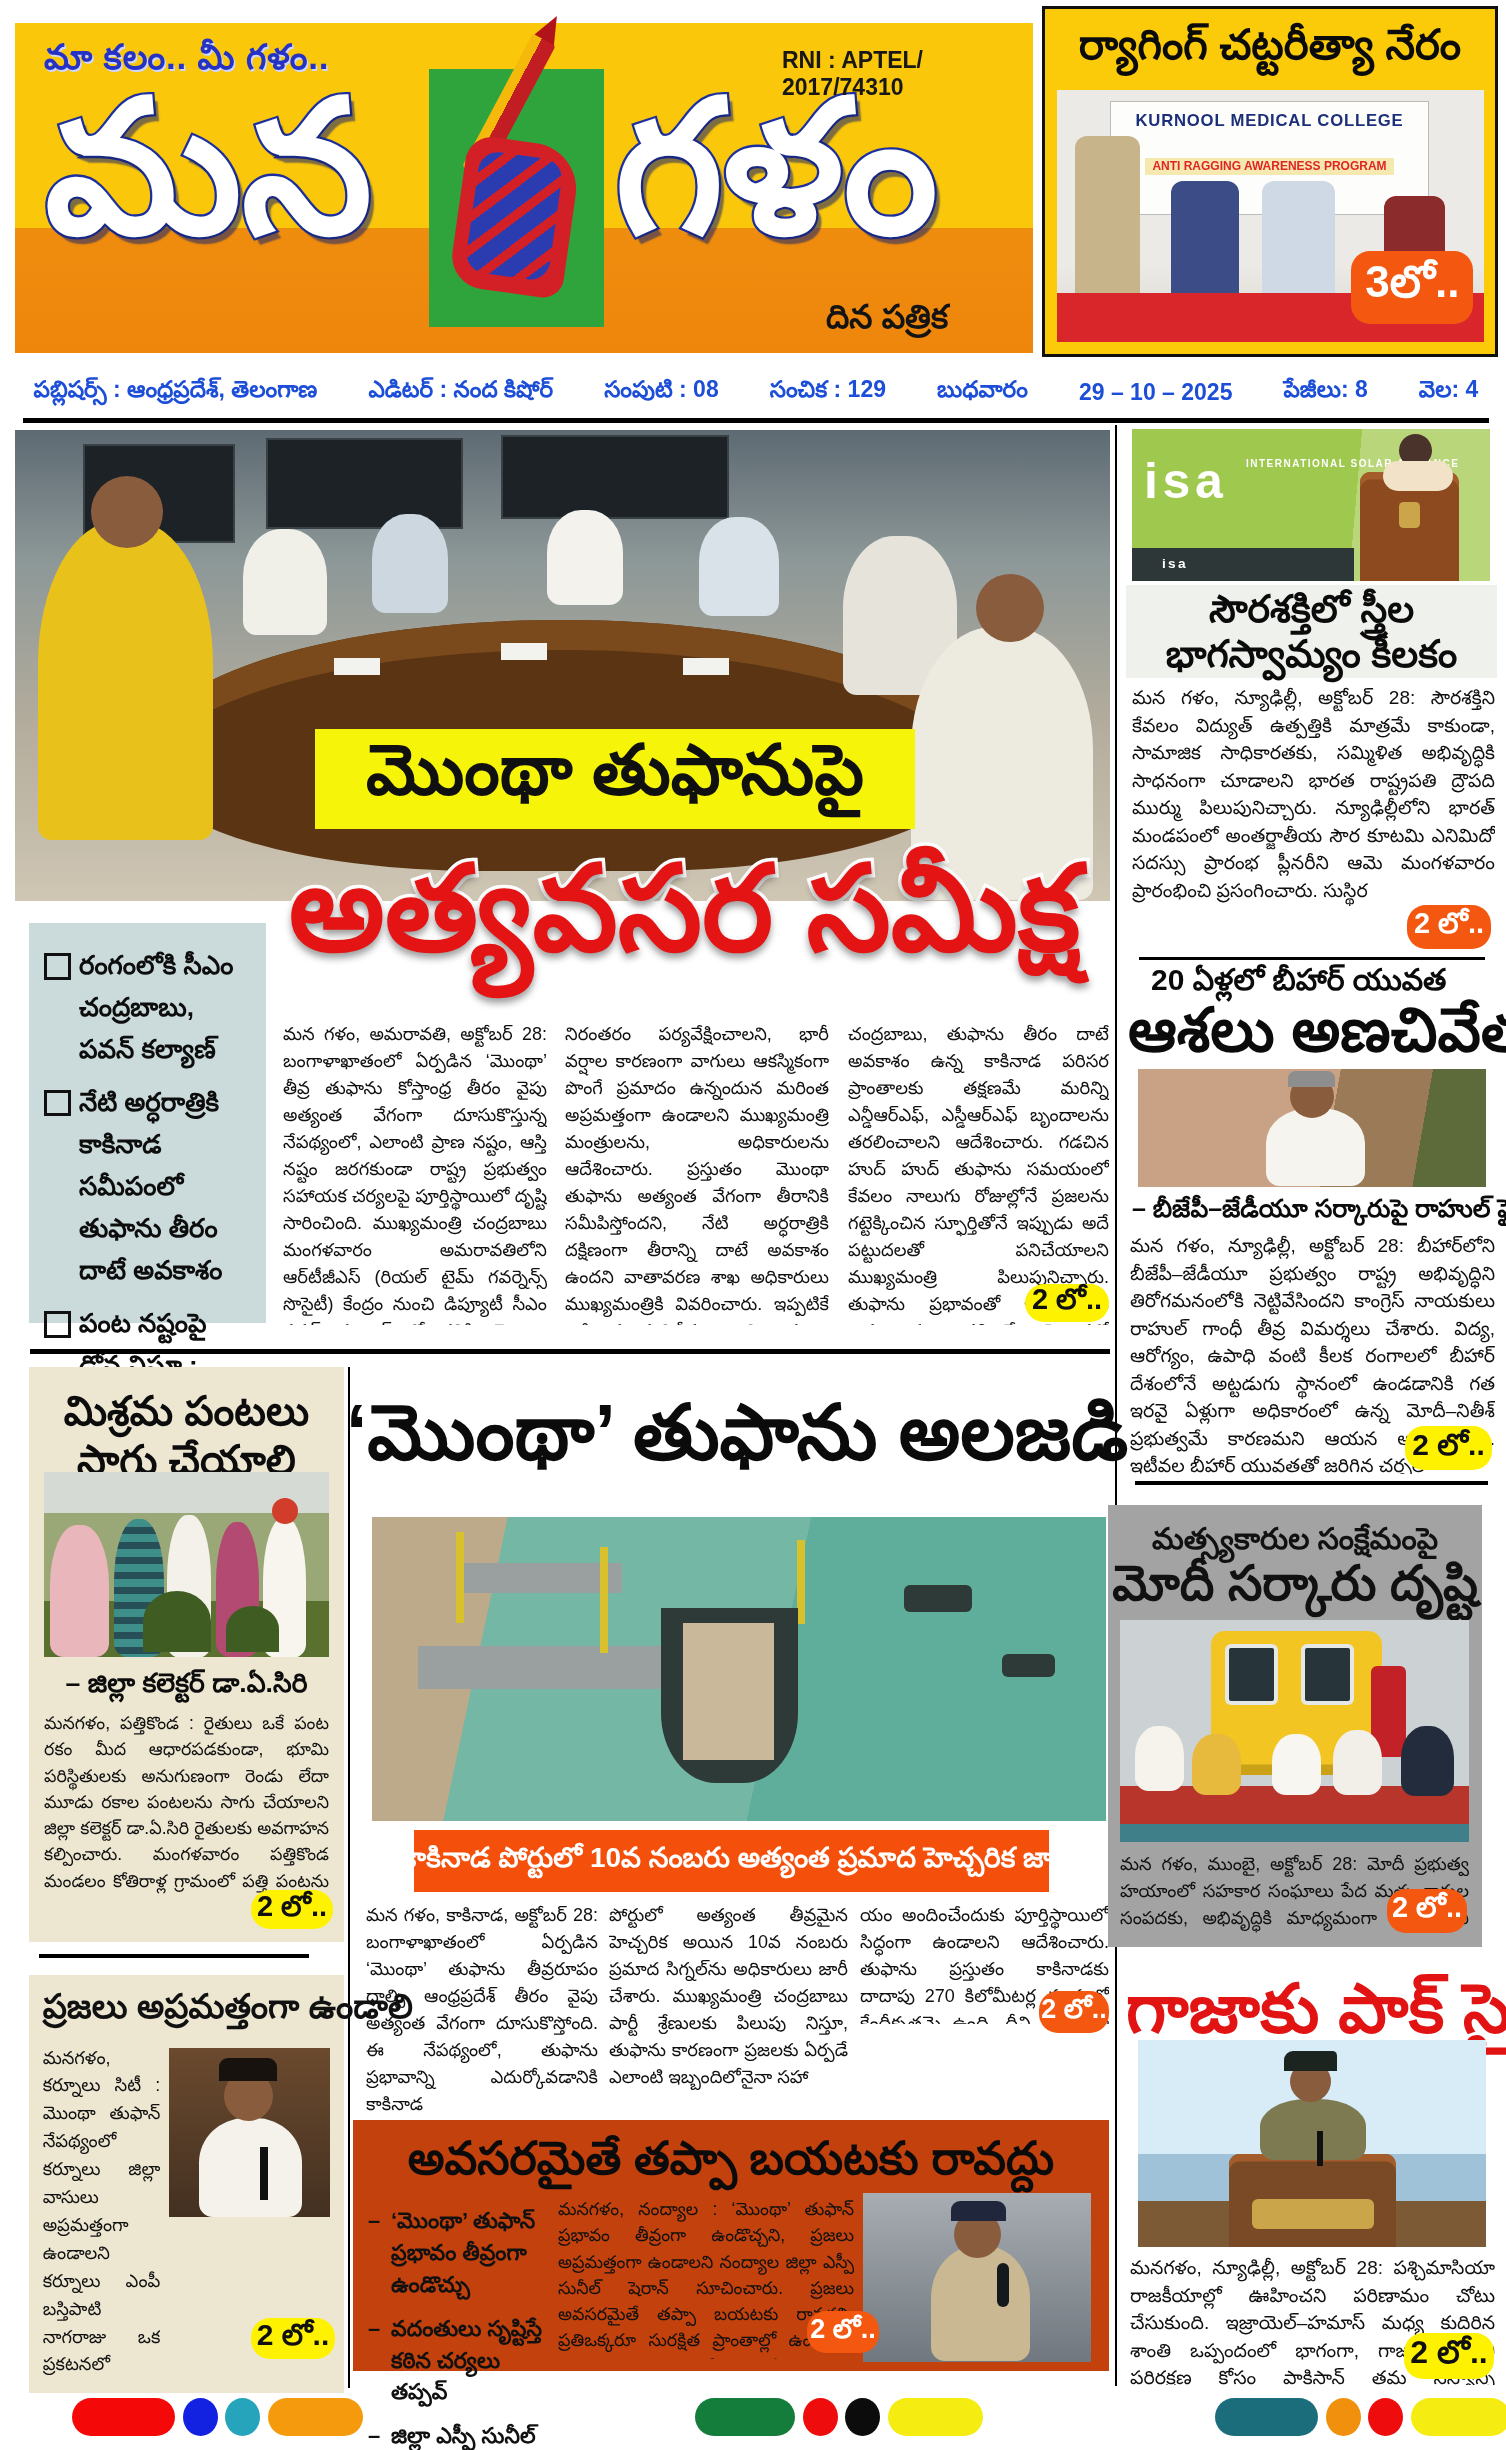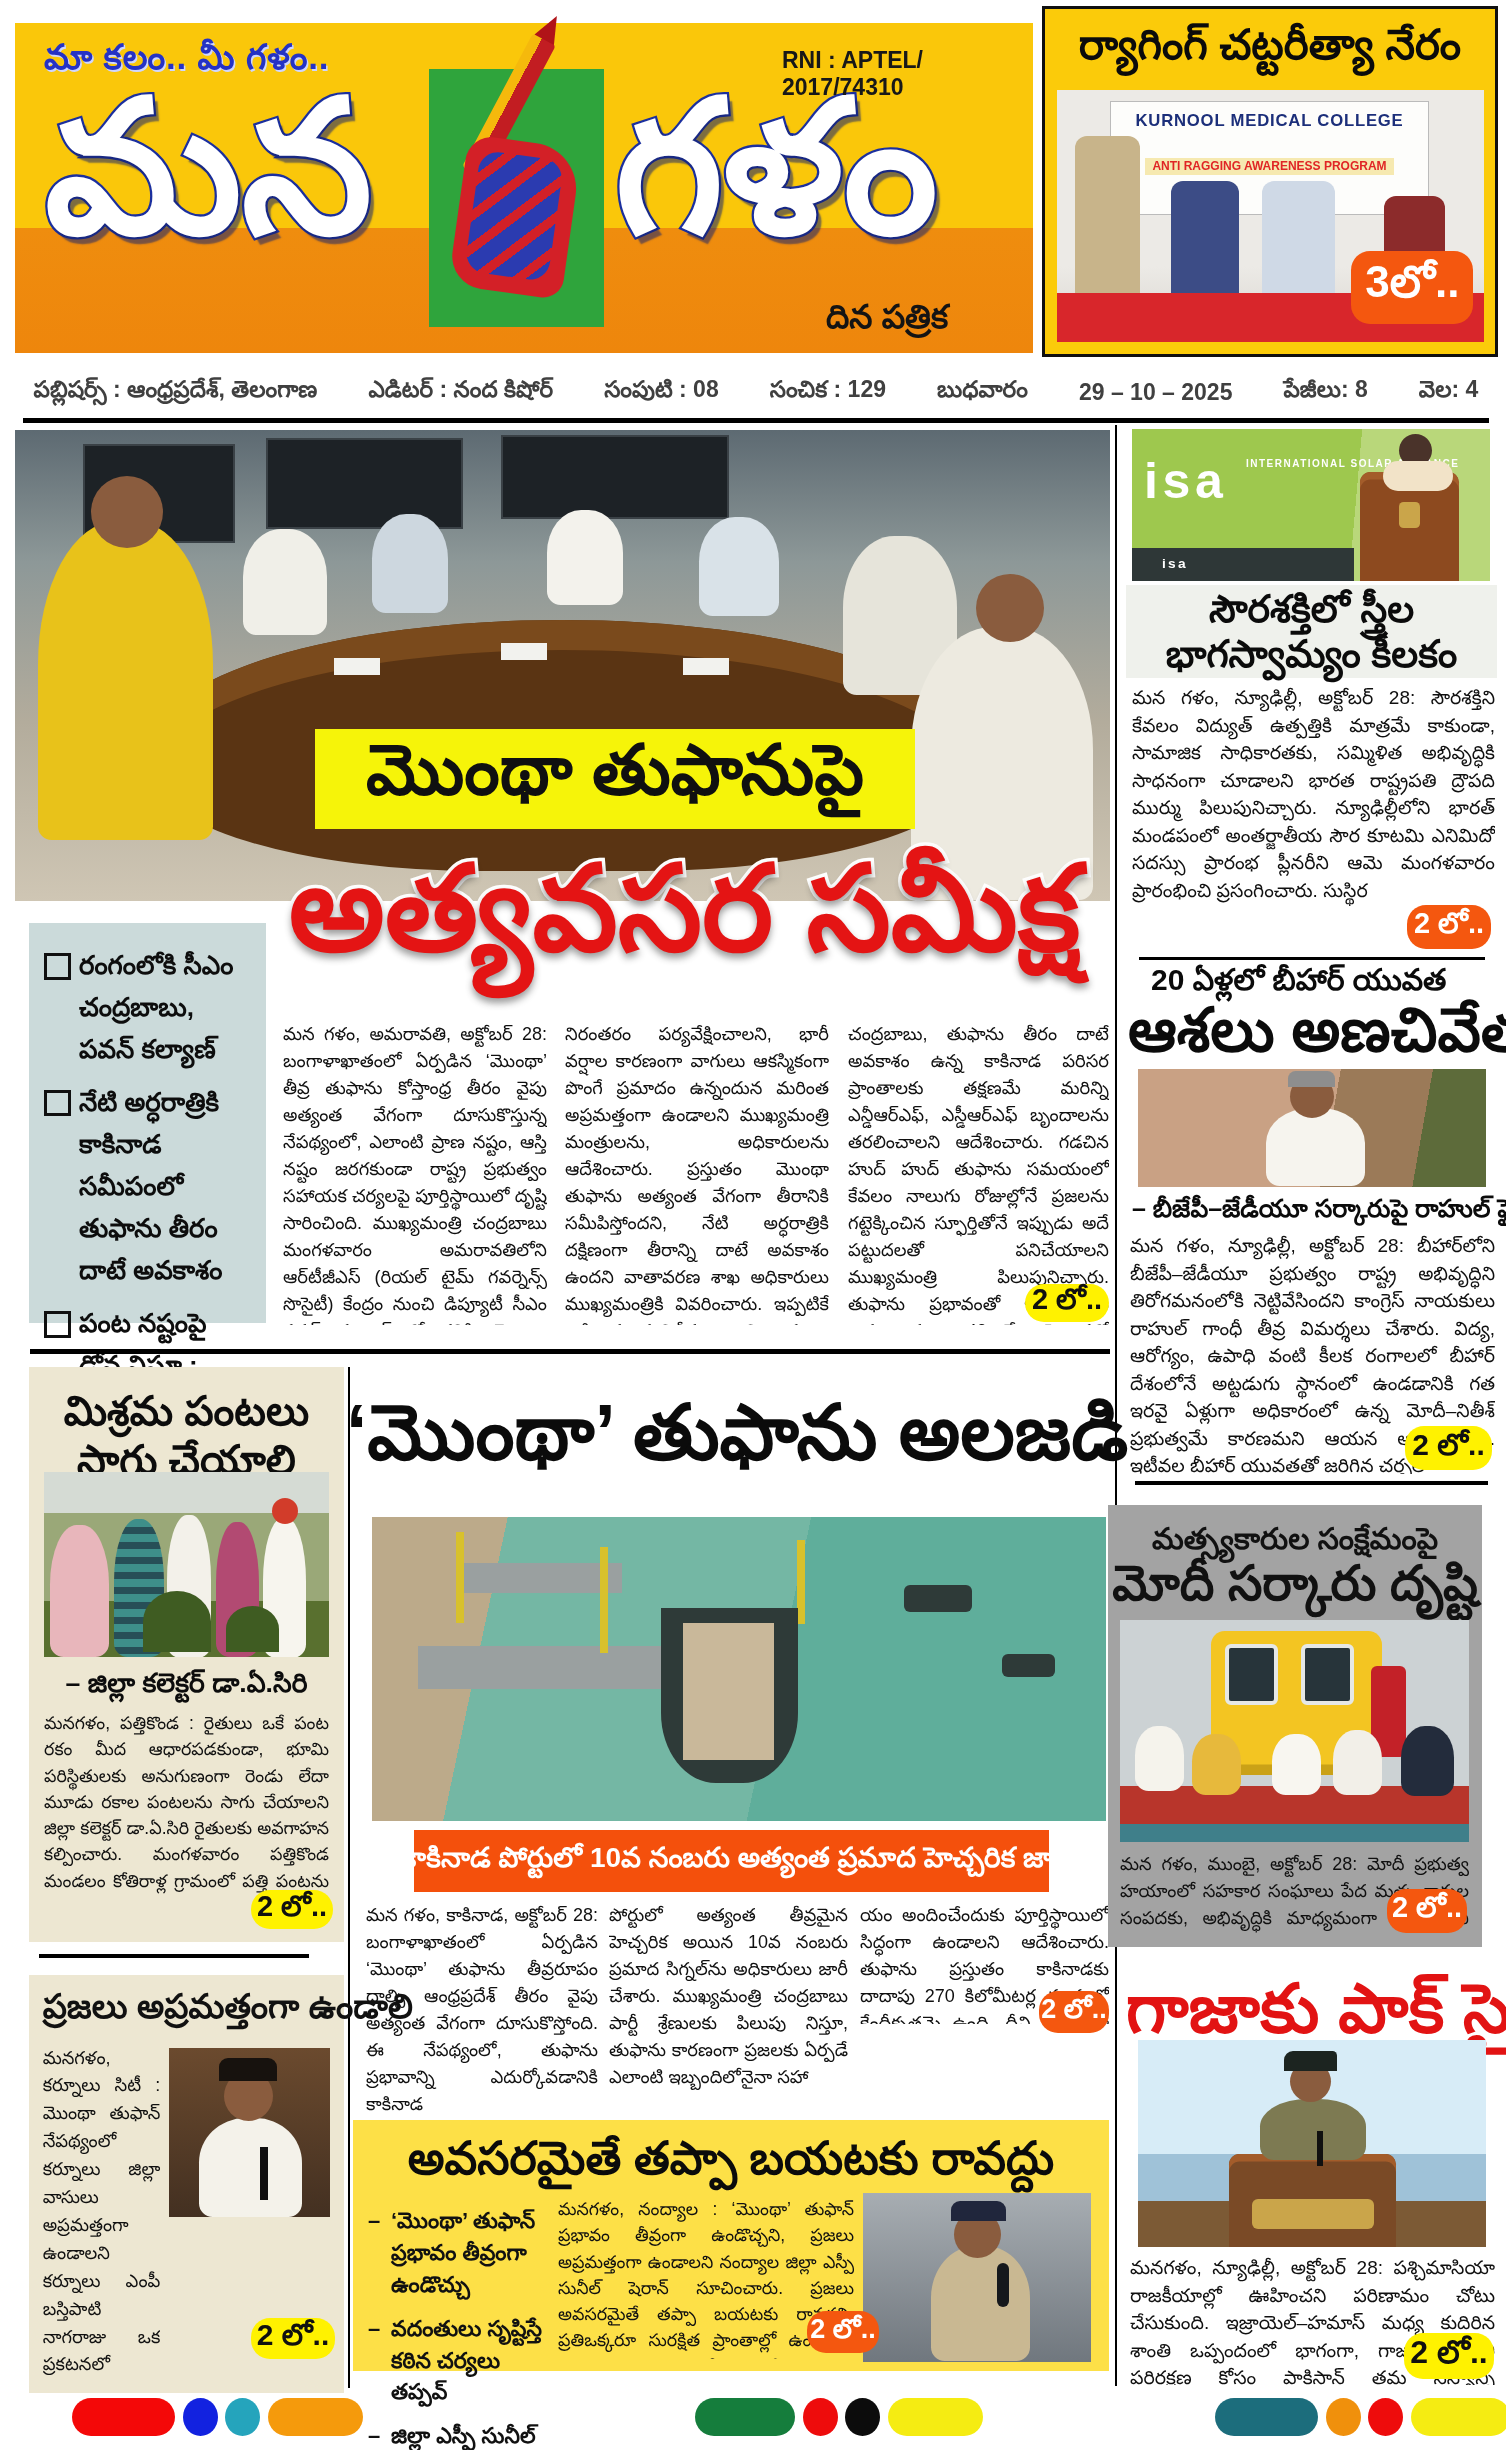--- a/index.html
+++ b/index.html
@@ -35,21 +35,21 @@
   .rag-banner-l1 { font-size:16.7px; font-weight:900; color:#1c2f7a; letter-spacing:0.8px; }
   .rag-banner-l2 { margin-top:27px; font-size:12px; font-weight:700; color:#e02525; background:#f6e9b0; display:inline-block; padding:1.5px 7.6px; }
   .rag-table { position:absolute; left:0; bottom:0; width:100%; height:49px; background:#d8262b; }
   .rag-person { position:absolute; border-radius:12px 12px 0 0; }
   .badge { display:flex; align-items:center; justify-content:center; font-weight:900;border-radius:19px; }
   .badge.orange { background:#f4570f; color:#fff; }
   .badge.yellow { background:#fff200; color:#101010; }
 
   
   .infobar { left:23px; top:370px; width:1466px; height:44px; display:flex; align-items:center;
-    justify-content:space-between; font-size:23px; font-weight:bold; color:#404040; padding:0 10.6px; }
+    justify-content:space-between; font-size:23px; font-weight:bold; color:#1d4ed8; padding:0 10.6px; }
   .hrule { background:#000; }
 
   
   .photo { overflow:hidden; }
   .lead-photo { left:15px; top:430px; width:1095px; height:471px;
     background:linear-gradient(180deg,#5d6a72 0%,#8d9898 28%,#b3ac9c 62%,#cfc6b4 100%); }
   .screen { position:absolute; background:#1d2226; border:2.3px solid #3a4146; }
   .table { position:absolute; left:137px; top:190px; width:820px; height:251px; background:#5a3413;
     border-radius:50% 50% 40% 40%; box-shadow:inset 0 30px 0 #7a4a1c; }
   .paper { position:absolute; background:#f2f2ee; width:46px; height:16.7px; }
@@ -63,21 +63,21 @@
   .lead-bullets { left:29px; top:923px; width:237px; height:400px; background:#cbdada; padding:21px 15px 7.6px 15px; }
   .lead-bullet { position:relative; padding-left:35px; font-size:26px; font-weight:bold; line-height:1.62; margin-bottom:10.6px; color:#0d0d0d; }
   .lead-bullet::before { content:""; position:absolute; left:0; top:9px; width:20.5px; height:20.5px; border:3px solid #101010; background:transparent; }
   .bodytext { font-size:18px; line-height:1.5; text-align:justify; color:#101010; overflow:hidden; }
   .col { position:absolute; top:1021px; height:304px; }
 
   .vrule { background:#000; }
 
   
   .box-beige { background:#ede7d2; }
-  .box-gray  { background:#fde047; }
+  .box-gray  { background:#c2410c; }
   .mixed-box { left:29px; top:1367px; width:315px; height:575px; padding:0; }
   .mixed-head { position:absolute; left:0; right:0; top:20px; text-align:center; font-size:41px; font-weight:900; line-height:1.2; color:#0c0c0c; }
   .mixed-photo { position:absolute; left:15px; top:105px; width:285px; height:185px;
     background:linear-gradient(180deg,#d5dbd4 0 22%,#9aa878 22% 70%,#59702f 70% 100%); }
   .crop { position:absolute; bottom:4.6px; background:#3f5c22; border-radius:50% 50% 0 0; }
   .mixed-sub { position:absolute; left:0; right:0; top:301px; text-align:center; font-size:26.6px; font-weight:900; color:#0c0c0c; }
   .mixed-body { position:absolute; left:15px; top:343px; width:285px; height:188px; }
 
   .center-headline { left:365px; top:1384px; width:744px; height:115px; display:flex; align-items:center; justify-content:center;
     font-size:77px; font-weight:900; color:#0b0b0b; white-space:nowrap; }

